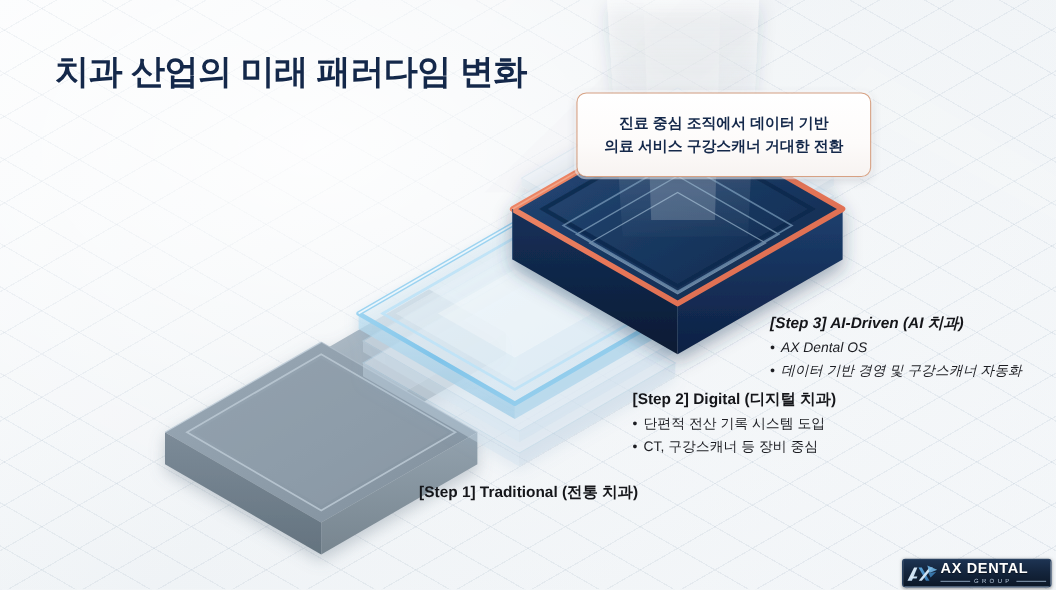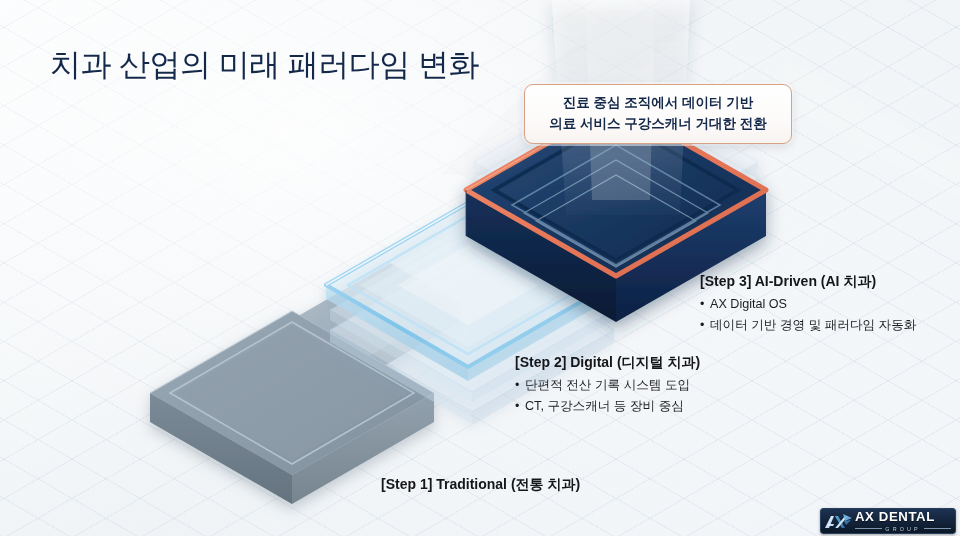--- a/index.html
+++ b/index.html
@@ -28,29 +28,29 @@
     background:radial-gradient(ellipse at 30% 25%, rgba(255,255,255,.85) 0%, rgba(255,255,255,.25) 45%, rgba(225,233,240,.15) 100%);
     pointer-events:none;
   }
   .streak{
     position:absolute;pointer-events:none;opacity:.5;
   }
 
   
   #title{
     position:absolute;left:50px;top:44px;
-    font-size:31px;font-weight:normal;letter-spacing:-.5px;
+    font-size:31px;font-weight:bold;letter-spacing:-.5px;
     color:#14284a;
     text-shadow:0 1px 0 rgba(255,255,255,.8);
     white-space:nowrap;
   }
 
   
   #callout{
-    position:absolute;left:524px;top:84px;width:268px;height:60px;
+    position:absolute;left:524px;top:84px;width:268px;height:77px;
     box-sizing:border-box;
     border:1.6px solid #d7a183;
     border-radius:9px;
     background:linear-gradient(180deg,#ffffff 0%,#fdfbfa 60%,#f7f3f1 100%);
     box-shadow:0 3px 9px rgba(60,70,90,.16), 0 0 0 2px rgba(255,255,255,.55);
     display:flex;flex-direction:column;align-items:center;justify-content:center;
     gap:4px;
   }
   #callout .cl{
     font-size:13.5px;font-weight:bold;color:#14284a;line-height:1.25;
@@ -65,23 +65,23 @@
   .step-head{
     font-size:14px;font-weight:bold;color:#15161a;white-space:nowrap;
     line-height:1.3;
   }
   .step-bullets{margin-top:4px;}
   .step-bullet{
     font-size:12.6px;color:#1c1d22;white-space:nowrap;line-height:1.62;
   }
   .step-bullet .dot{display:inline-block;width:10px;}
 
-  #step3{left:700px;top:272px;}
-  #step2{left:515px;top:353px;}
-  #step1{left:381px;top:438px;margin-top:37px;}
+  #step3{left:700px;top:284px;font-style:italic;}
+  #step2{left:575px;top:353px;}
+  #step1{left:381px;top:438px;}
 
   
   #logo{
     position:absolute;left:820px;top:508px;width:136px;height:26px;
     border-radius:3px;overflow:hidden;
     background:linear-gradient(180deg,#1d3352 0%,#14253d 45%,#0c1828 100%);
     box-shadow:0 1px 3px rgba(0,0,0,.35);
     display:flex;align-items:center;
     border:1px solid #2b4straight;
     border:1px solid #28405f;
@@ -286,22 +286,22 @@
   <div id="title">치과 산업의 미래 패러다임 변화</div>
 
   <div id="callout">
     <div class="cl">진료 중심 조직에서 데이터 기반</div>
     <div class="cl">의료 서비스 구강스캐너 거대한 전환</div>
   </div>
 
   <div class="step-block" id="step3">
     <div class="step-head">[Step 3] AI-Driven (AI 치과)</div>
     <div class="step-bullets">
-      <div class="step-bullet"><span class="dot">•</span><span>AX Digital OS</span></div>
-      <div class="step-bullet"><span class="dot">•</span><span>데이터 기반 경영 및 패러다임 자동화</span></div>
+      <div class="step-bullet"><span class="dot">•</span><span>AX Dental OS</span></div>
+      <div class="step-bullet"><span class="dot">•</span><span>데이터 기반 경영 및 구강스캐너 자동화</span></div>
     </div>
   </div>
 
   <div class="step-block" id="step2">
     <div class="step-head">[Step 2] Digital (디지털 치과)</div>
     <div class="step-bullets">
       <div class="step-bullet"><span class="dot">•</span><span>단편적 전산 기록 시스템 도입</span></div>
       <div class="step-bullet"><span class="dot">•</span><span>CT, 구강스캐너 등 장비 중심</span></div>
     </div>
   </div>

